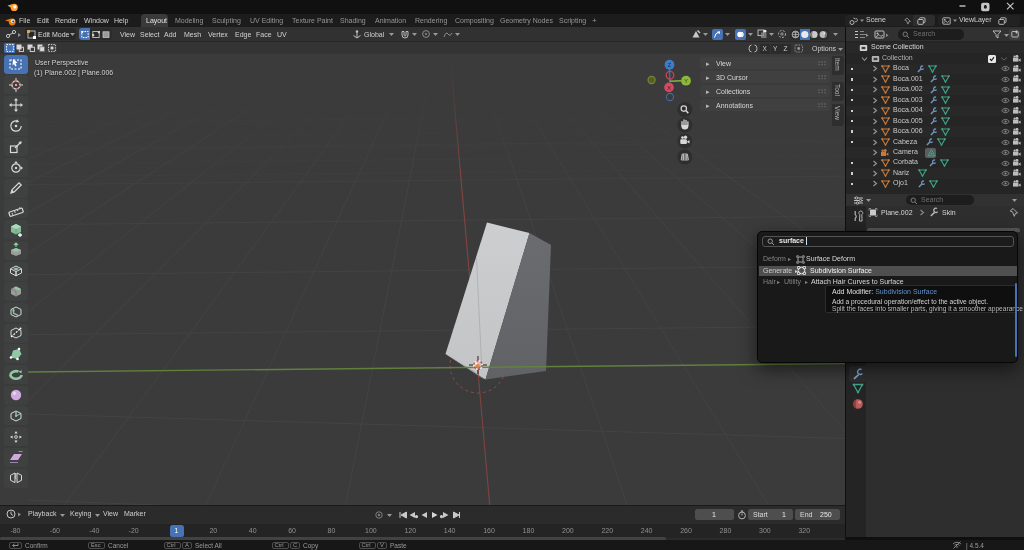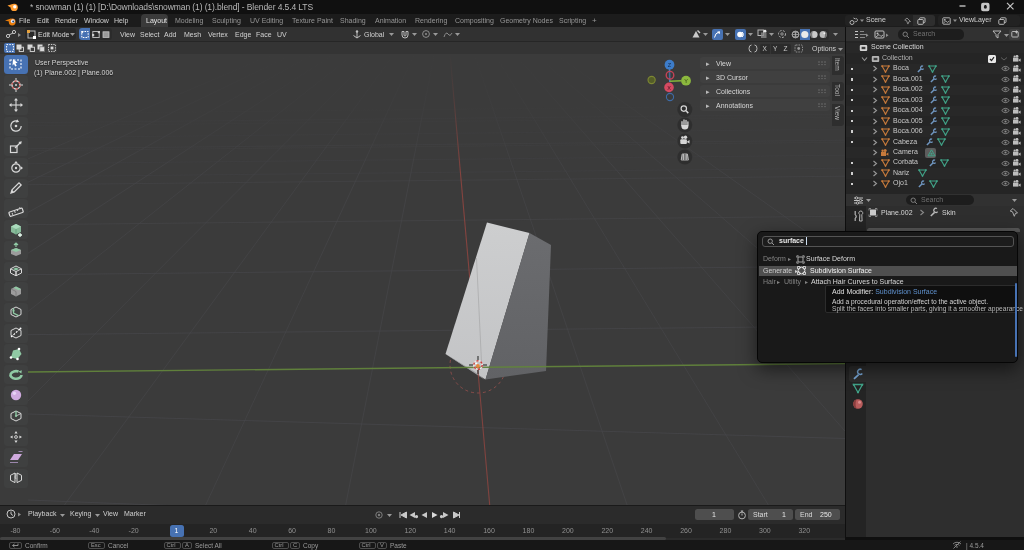--- a/index.html
+++ b/index.html
@@ -11,21 +11,20 @@
 </head>
 <body>
 <div id="root">
 
 <div class="abs" id="titlebar" style="left:0;top:0;width:1024px;height:14px;background:#101010;">
   <svg class="abs" style="left:7px;top:2px" width="12" height="10" viewBox="0 0 12 10">
     <circle cx="7.2" cy="5.4" r="3.6" fill="#ff9d33"></circle>
     <circle cx="7.8" cy="4.8" r="1.7" fill="#fff"></circle>
     <path d="M0.5 3.5 L6 2 L3.5 5.5 Z" fill="#ff9d33"></path>
   </svg>
-  <div class="txt" style="left:30px;top:2px;font-size:8.5px;color:#b9b9b9;letter-spacing:-0.1px;">* snowman (1) (1) [D:\Downloads\snowman (1) (1).blend] - Blender 4.5.4 LTS</div>
   <svg class="abs" style="left:950px;top:0" width="74" height="14" viewBox="0 0 74 14">
     <line x1="9.5" y1="6" x2="15.5" y2="6" stroke="#c5c5c5" stroke-width="1.4"></line>
     <path d="M33 2.8 h4.6 a1.9 1.9 0 0 1 1.9 1.9 v4.6 a1.9 1.9 0 0 1 -1.9 1.9 h-4.6 a1.9 1.9 0 0 1 -1.9 -1.9 v-4.6 a1.9 1.9 0 0 1 1.9 -1.9 z M34.5 5 h1.8 v3.2 h-1.8 z" fill="#c5c5c5" fill-rule="evenodd"></path>
     <circle cx="35.3" cy="7" r="1.5" fill="#1a1a1a"></circle>
     <path d="M57 2.8 L63.5 9.3 M63.5 2.8 L57 9.3" stroke="#c5c5c5" stroke-width="1.2"></path>
   </svg>
 </div>
 
 <div class="abs" id="menubar" style="left:0;top:14px;width:1024px;height:13px;background:#1c1c1c;">
   <svg class="abs" style="left:4px;top:1.5px" width="14" height="11" viewBox="0 0 14 11">

